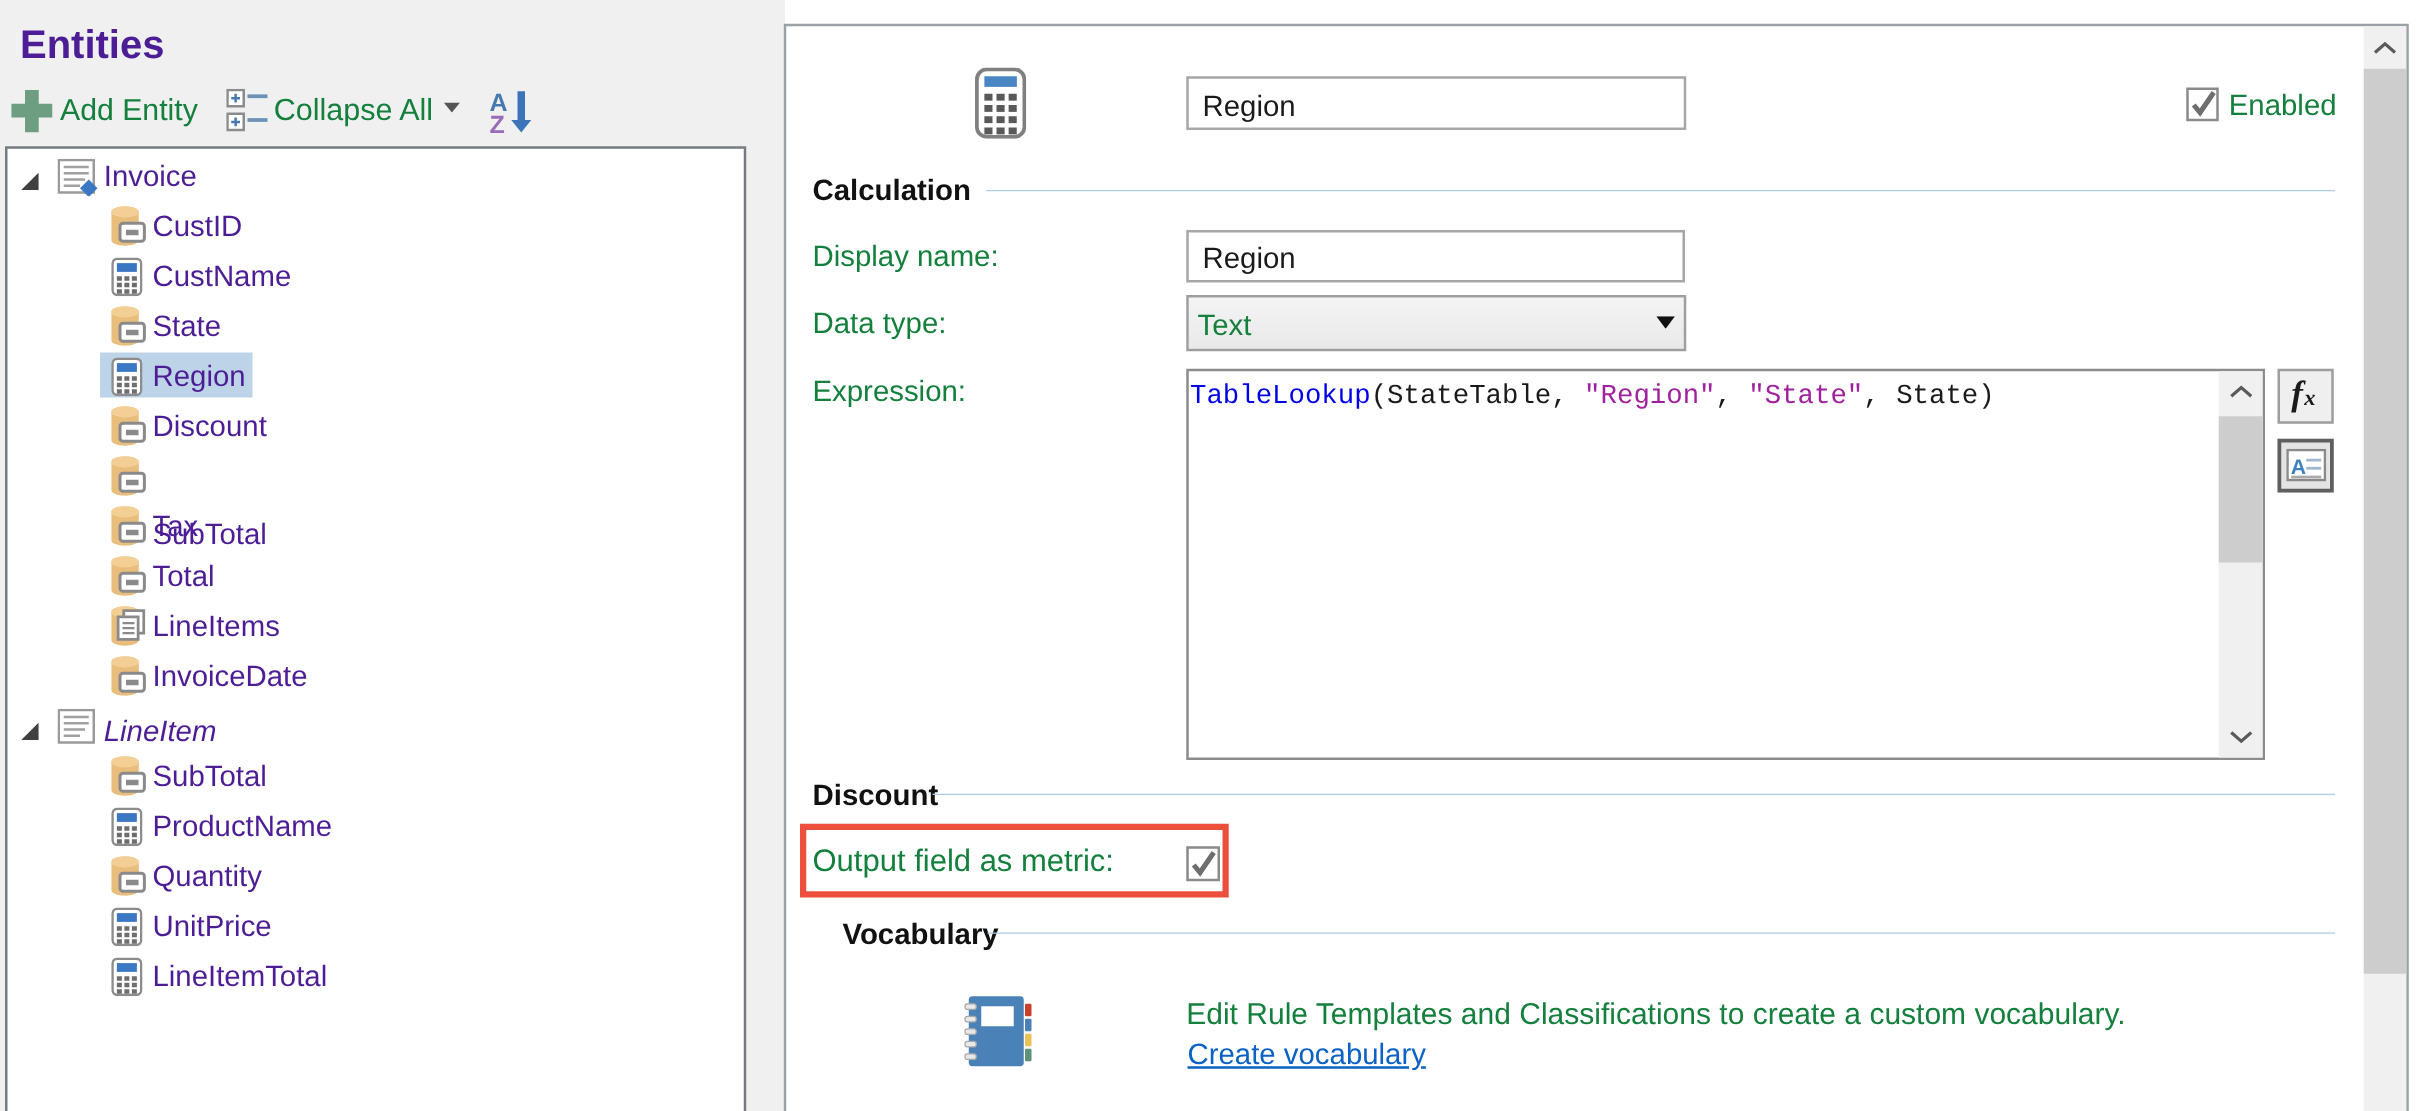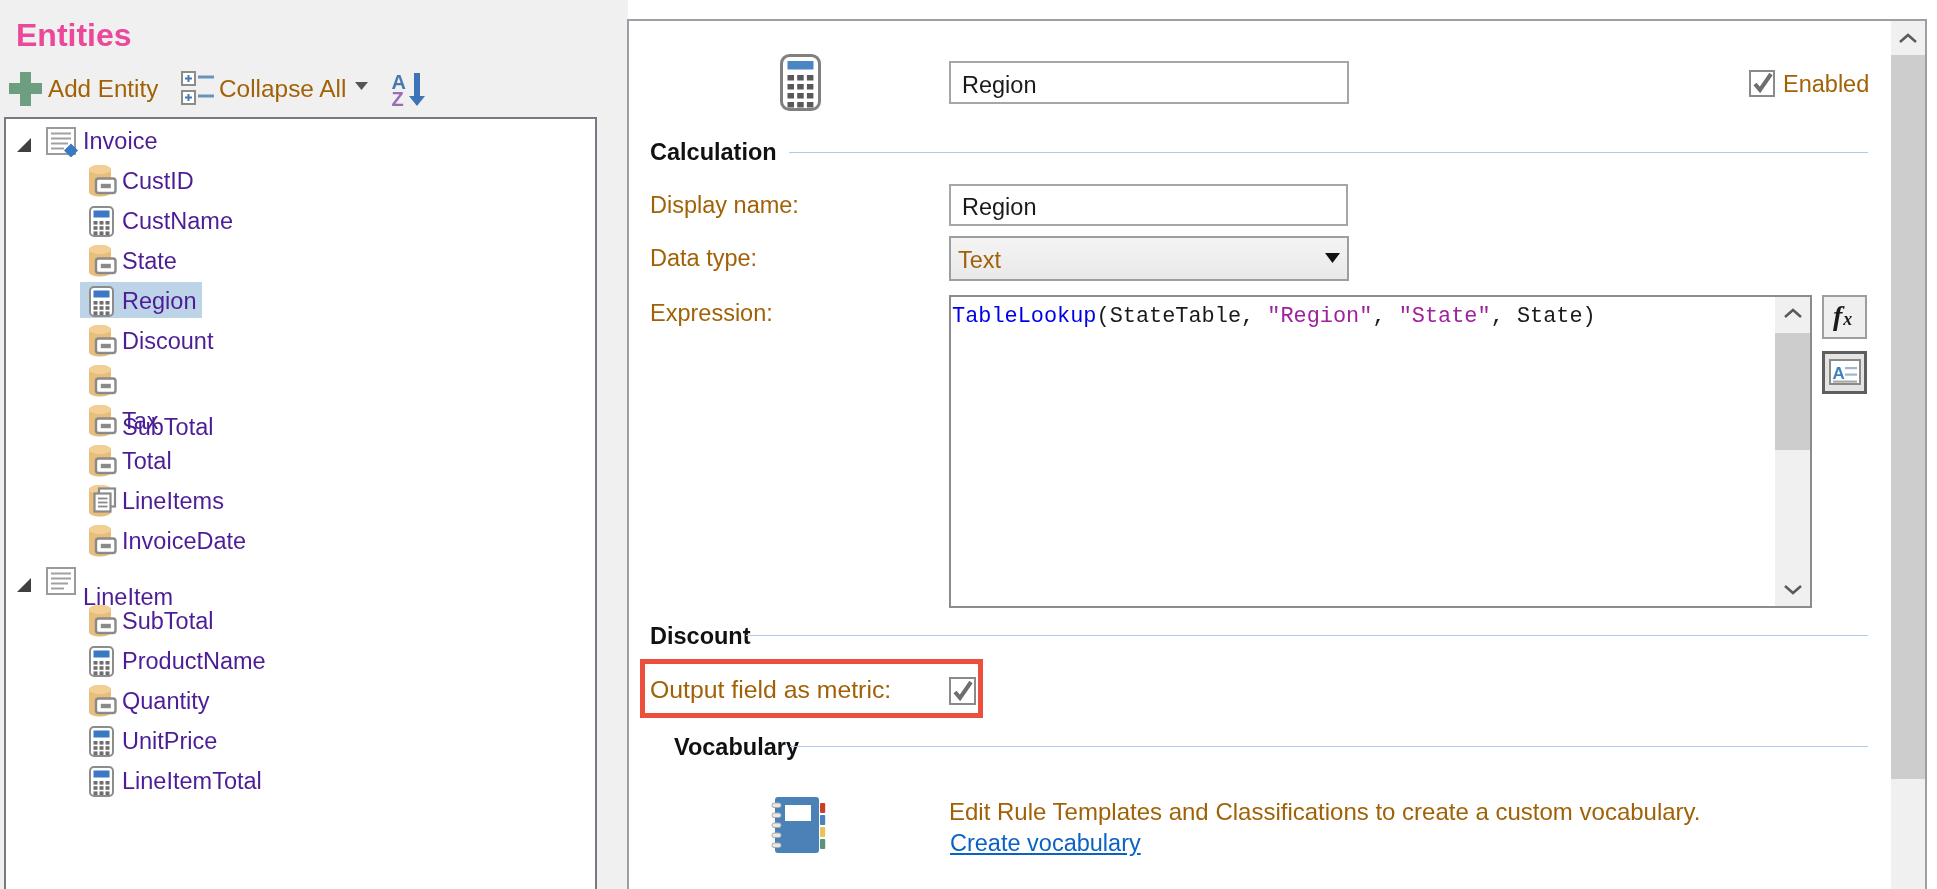--- a/index.html
+++ b/index.html
@@ -1,32 +1,32 @@
 <!DOCTYPE html>
 <html><head>
 <meta charset="utf-8">
 <style>
 html,body{margin:0;padding:0;}
 body{width:1937px;height:889px;overflow:hidden;background:#fff;
   font-family:"Liberation Sans",sans-serif;color:#1a1a1a;position:relative;}
 .abs{position:absolute;}
-.lbl{position:absolute;font-size:23.5px;line-height:29px;white-space:nowrap;color:#a16207;}
+.lbl{position:absolute;font-size:23.5px;line-height:29px;white-space:nowrap;color:#15803d;}
 .hdr{position:absolute;font-size:23.5px;line-height:29px;font-weight:bold;color:#111;white-space:nowrap;}
 .hline{position:absolute;height:1px;background:#aecbe8;}
 .tb{position:absolute;background:#fff;border:2px solid #a6a6a6;box-sizing:border-box;}
 .tb span{position:absolute;left:11px;top:calc(50% + 2px);transform:translateY(-50%);font-size:23.5px;white-space:nowrap;}
 .chk{position:absolute;background:#fff;border:2px solid #8a8a8a;box-sizing:border-box;}
 .treetext{position:absolute;font-size:23.5px;line-height:29px;white-space:nowrap;color:#4c1d95;}
 </style>
 </head>
 <body>
 
 <div class="abs" style="left:0;top:0;width:628px;height:889px;background:#f0f0f0;"></div>
 
-<div class="abs" style="left:16px;top:17px;font-size:32px;font-weight:bold;color:#ec4899;line-height:36px;">Entities</div>
+<div class="abs" style="left:16px;top:17px;font-size:32px;font-weight:bold;color:#4c1d95;line-height:36px;">Entities</div>
 
 <svg class="abs" style="left:9px;top:72px;" width="33" height="34" viewBox="0 0 33 34">
   <rect x="11" y="0" width="11" height="34" fill="#6d9e82"></rect>
   <rect x="0" y="11" width="33" height="11" fill="#6d9e82"></rect>
 </svg>
 <div class="lbl" style="left:48px;top:74px;font-size:24.2px;">Add Entity</div>
 <svg class="abs" style="left:181px;top:71px;" width="36" height="36" viewBox="0 0 36 36">
   <rect x="1" y="1" width="13" height="13" fill="#fff" stroke="#8c8c8c" stroke-width="2"></rect>
   <path d="M7.5 4 v7 M4 7.5 h7" stroke="#4779b0" stroke-width="2"></path>
   <rect x="1" y="20" width="13" height="13" fill="#fff" stroke="#8c8c8c" stroke-width="2"></rect>
@@ -161,21 +161,21 @@
     </svg>
     <svg class="abs" style="left:46px;top:566.5px;" width="34" height="30" viewBox="0 0 34 30">
       <rect x="1" y="1" width="28" height="26" fill="#fff" stroke="#9a9a9a" stroke-width="2"></rect>
       <g stroke="#a0a0a0" stroke-width="2">
         <line x1="5" y1="6.5" x2="25" y2="6.5"></line>
         <line x1="5" y1="11.5" x2="25" y2="11.5"></line>
         <line x1="5" y1="16.5" x2="22" y2="16.5"></line>
         <line x1="5" y1="21.5" x2="18" y2="21.5"></line>
       </g>
     </svg>
-    <div class="treetext" style="left:83px;top:583px;">LineItem</div>
+    <div class="treetext" style="left:83px;top:571px;font-style:italic;">LineItem</div>
     <svg class="abs" style="left:89px;top:605px;" width="30" height="32" viewBox="0 0 30 32">
       <path d="M0 4.5 C0 2 5 0 11 0 C17 0 22 2 22 4.5 L22 27 C22 29.5 17 31.5 11 31.5 C5 31.5 0 29.5 0 27 Z" fill="#e9bd7b"></path>
       <ellipse cx="11" cy="4.5" rx="11" ry="4.5" fill="#f3cf96"></ellipse>
       <rect x="7" y="13.5" width="19.5" height="14.5" rx="2.5" fill="#fff" stroke="#8a8a8a" stroke-width="2.4"></rect>
       <rect x="11.8" y="18.8" width="10" height="4.4" fill="#8a8a8a"></rect>
     </svg>
     <div class="treetext" style="left:122px;top:607px;">SubTotal</div>
     <svg class="abs" style="left:89px;top:646px;" width="25" height="31" viewBox="0 0 25 31">
       <rect x="1" y="1" width="23" height="29" rx="4" fill="#fff" stroke="#8c8c8c" stroke-width="2"></rect>
       <rect x="4.5" y="4.5" width="16" height="7" fill="#3b78c4"></rect>

